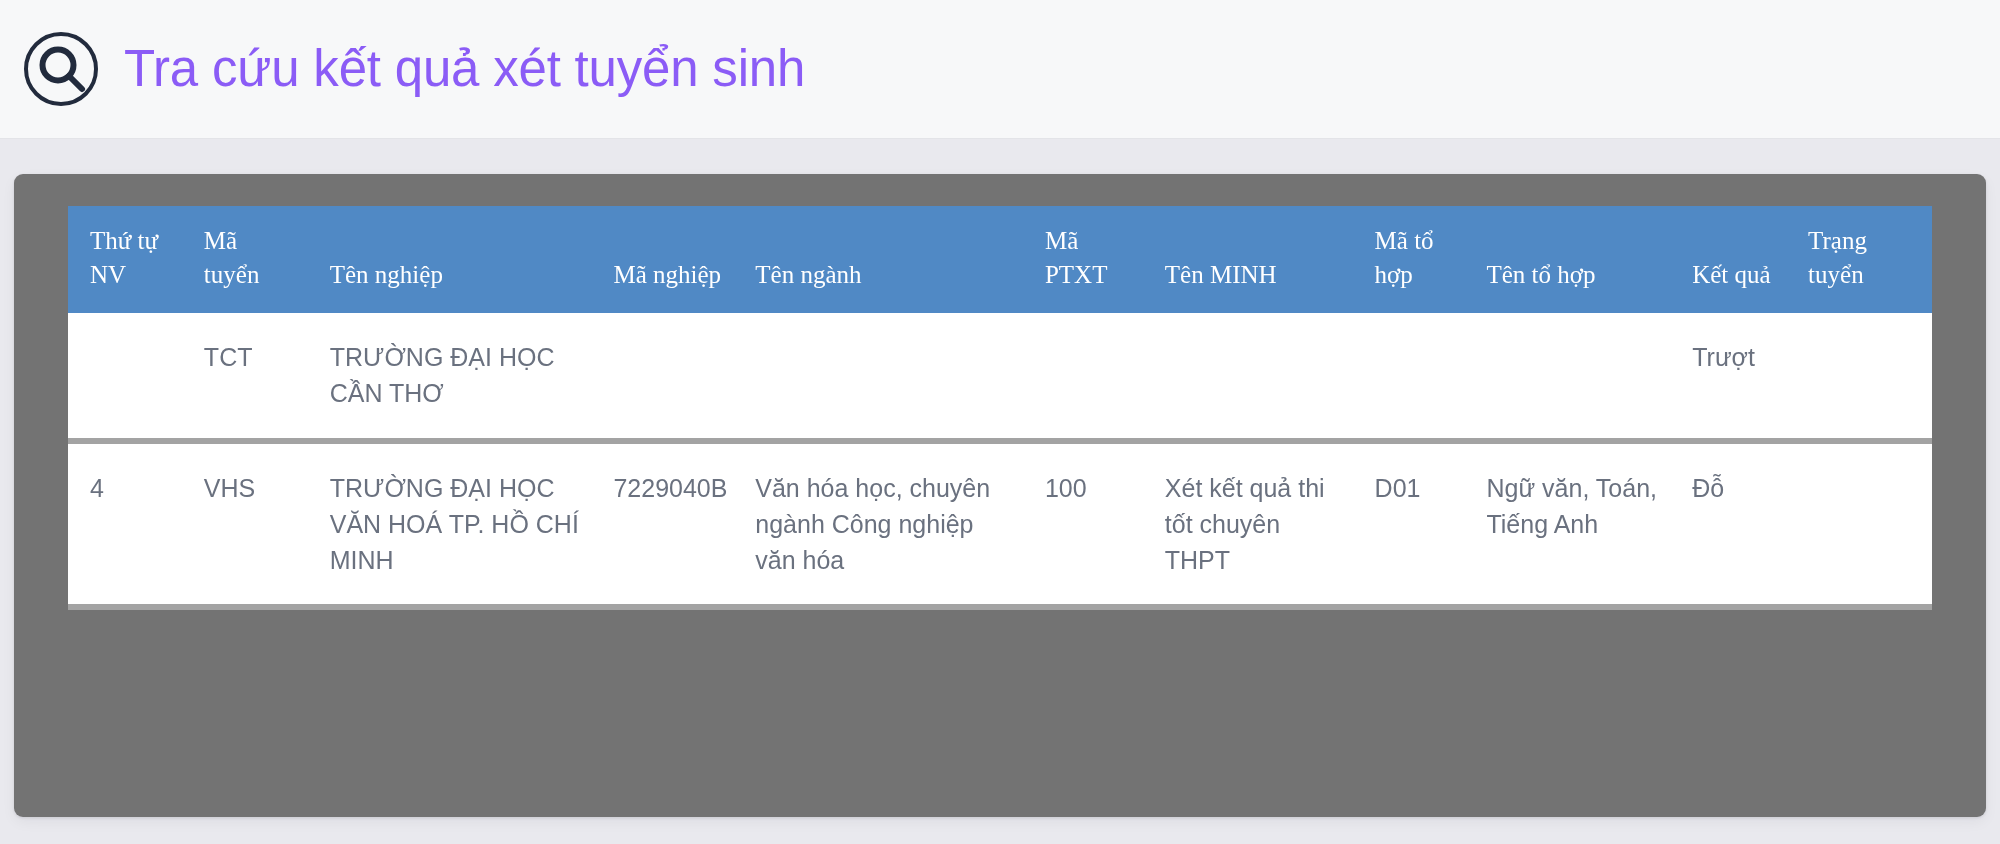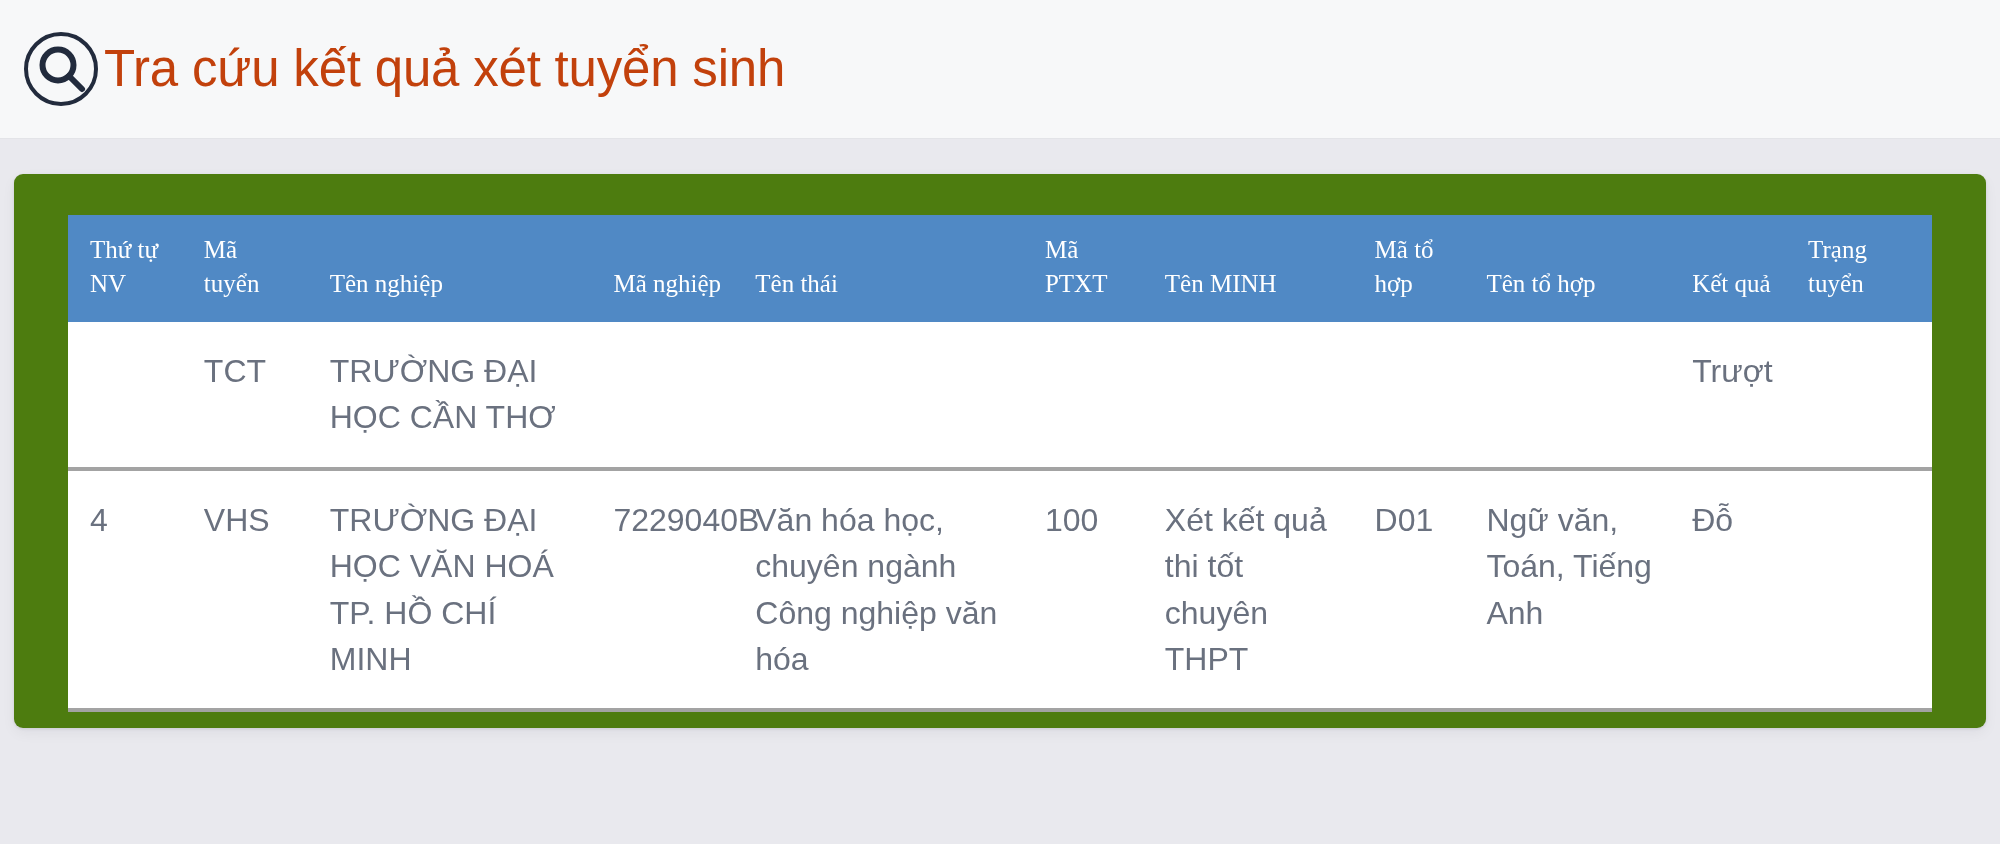--- a/index.html
+++ b/index.html
@@ -27,38 +27,39 @@
     height: 86px;
     flex: 0 0 86px;
     display: flex;
     align-items: center;
     justify-content: center;
   }
   .search-badge svg { display: block; }
   .app-title {
     font-size: 51px;
     line-height: 1.1;
-    color: #c2410c;
+    color: #8b5cf6;
     font-weight: 400;
+    margin-left: 20px;
     letter-spacing: -0.2px;
     white-space: nowrap;
   }
 
   
   .page-body {
     padding: 35px 0 0 0;
     height: calc(844px - 139px);
   }
   .card {
-    background: #4d7c0f;
+    background: #737373;
     border-radius: 9px;
     margin: 0 14px;
-    height: 554px;
+    height: 643px;
     box-shadow: 0 1px 3px rgba(17,24,39,0.10), 0 5px 14px rgba(17,24,39,0.05);
-    padding: 41px 0 0 0;
+    padding: 32px 0 0 0;
     overflow: hidden;
   }
 
   
   .result-table {
     width: calc(100% - 108px);
     margin: 0 54px;
     border-collapse: collapse;
     table-layout: fixed;
   }
@@ -71,27 +72,27 @@
     line-height: 1.34;
     text-align: left;
     vertical-align: bottom;
     padding: 18px 16px 22px 16px;
     white-space: normal;
   }
   .result-table thead th:first-child { padding-left: 22px; }
 
   .result-table tbody td {
     font-family: "Liberation Sans", sans-serif;
-    font-size: 32px;
+    font-size: 25px;
     line-height: 1.45;
     color: #6a717f;
     text-align: left;
     vertical-align: top;
     padding: 26px 16px 26px 16px;
-    border-bottom: 4px solid #a3a3a3;
+    border-bottom: 6px solid #a3a3a3;
     background: #ffffff;
   }
   .result-table tbody td:first-child { padding-left: 22px; }
   .result-table tbody tr:first-child td { border-top: none; }
 
   
   col.c-nv      { width: 6.0%; }
   col.c-matruong{ width: 6.3%; }
   col.c-tentruong{ width: 14.2%; }
   col.c-manganh { width: 7.1%; }
@@ -134,21 +135,21 @@
         <col class="c-ketqua">
           <col class="c-trangthai">
       </colgroup>
 
       <thead>
         <tr>
           <th>Thứ tự NV</th>
           <th>Mã tuyển</th>
           <th>Tên nghiệp</th>
           <th>Mã nghiệp</th>
-          <th>Tên thái</th>
+          <th>Tên ngành</th>
           <th>Mã PTXT</th>
           <th>Tên MINH</th>
           <th>Mã tổ hợp</th>
           <th>Tên tổ hợp</th>
           <th>Kết quả</th>
           <th>Trạng tuyển</th>
         </tr>
       </thead>
 
       <tbody>

